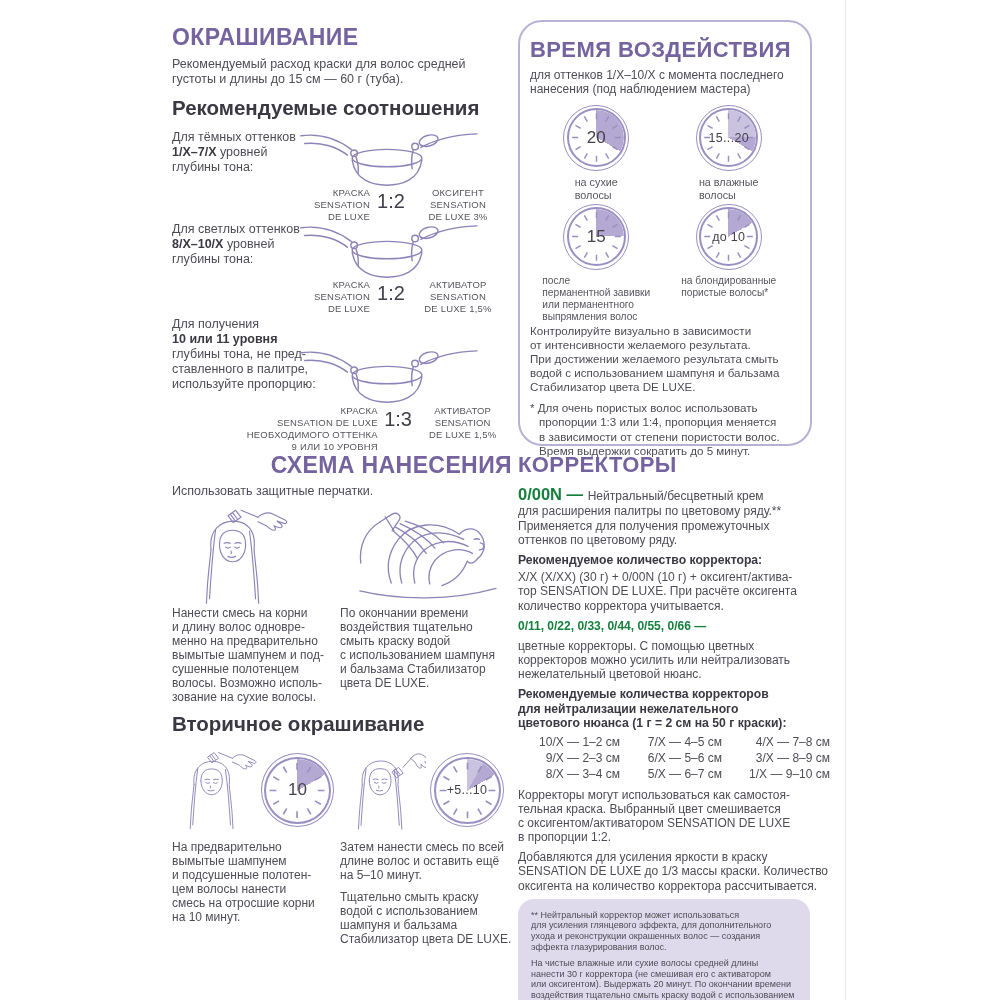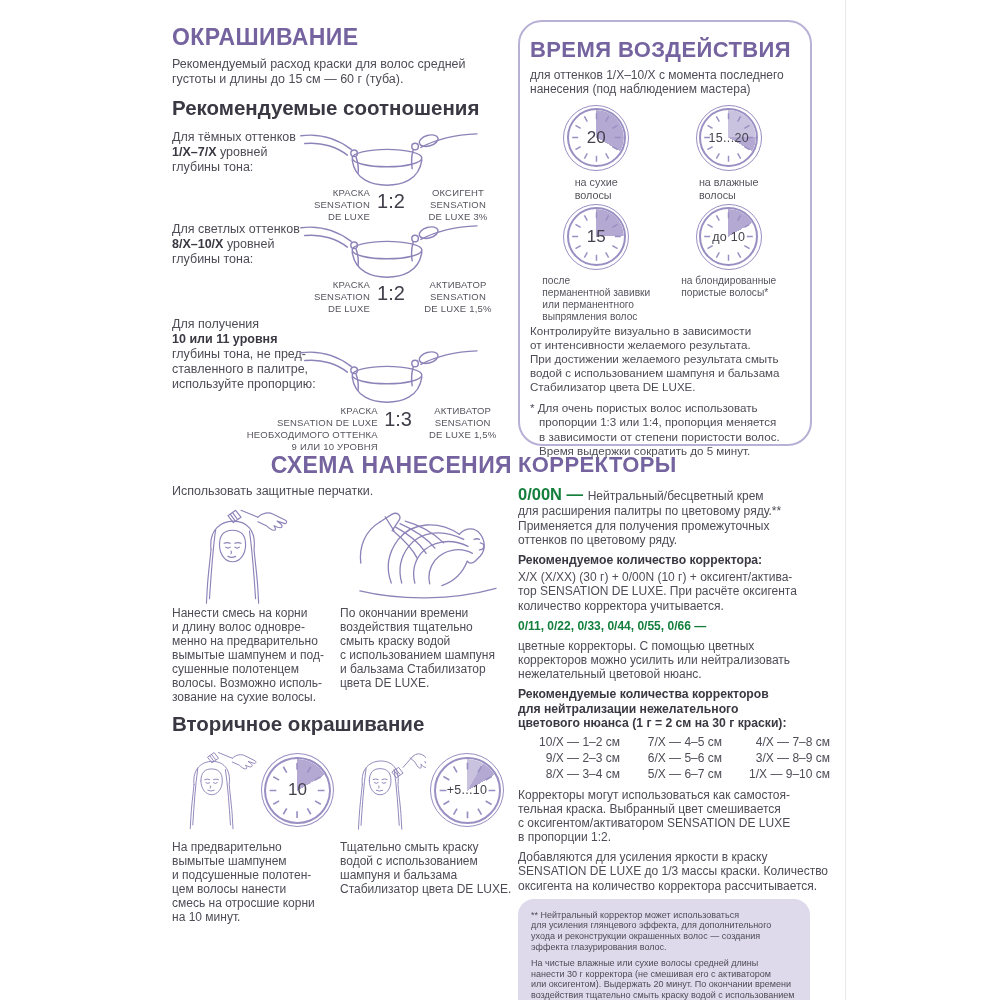--- a/index.html
+++ b/index.html
@@ -427,20 +427,23 @@
           </div>
         </div>
       </div>
       <p class="scheme-text">На предварительно
 вымытые шампунем
 и подсушенные полотен-
 цем волосы нанести
 смесь на отросшие корни
 на 10 минут.</p>
       <div>
+        <p class="scheme-text">Затем нанести смесь по всей
+длине волос и оставить ещё
+на 5–10 минут.</p>
         <p class="scheme-text">Тщательно смыть краску
 водой с использованием
 шампуня и бальзама
 Стабилизатор цвета DE LUXE.</p>
       </div>
     </div>
   </section>
 
   <section class="sec-correctors">
     <h1 class="h1">КОРРЕКТОРЫ</h1>
@@ -451,21 +454,21 @@
     <p class="b" style="font-size:12.2px;margin-bottom:3px">Рекомендуемое количество корректора:</p>
     <p>X/X (X/XX) (30 г) + 0/00N (10 г) + оксигент/актива-
 тор SENSATION DE LUXE. При расчёте оксигента
 количество корректора учитывается.</p>
     <p class="codes-line">0/11, 0/22, 0/33, 0/44, 0/55, 0/66 —</p>
     <p>цветные корректоры. С помощью цветных
 корректоров можно усилить или нейтрализовать
 нежелательный цветовой нюанс.</p>
     <p class="b" style="font-size:12.2px;margin-bottom:4px">Рекомендуемые количества корректоров
 для нейтрализации нежелательного
-цветового нюанса (1 г = 2 см на 30 г краски):</p>
+цветового нюанса (1 г = 2 см на 50 г краски):</p>
     <div class="corr-table">
       <span>10/X — 1–2 см</span>
       <span>7/X — 4–5 см</span>
       <span>4/X — 7–8 см</span>
       <span>9/X — 2–3 см</span>
       <span>6/X — 5–6 см</span>
       <span>3/X — 8–9 см</span>
       <span>8/X — 3–4 см</span>
       <span>5/X — 6–7 см</span>
       <span>1/X — 9–10 см</span>

